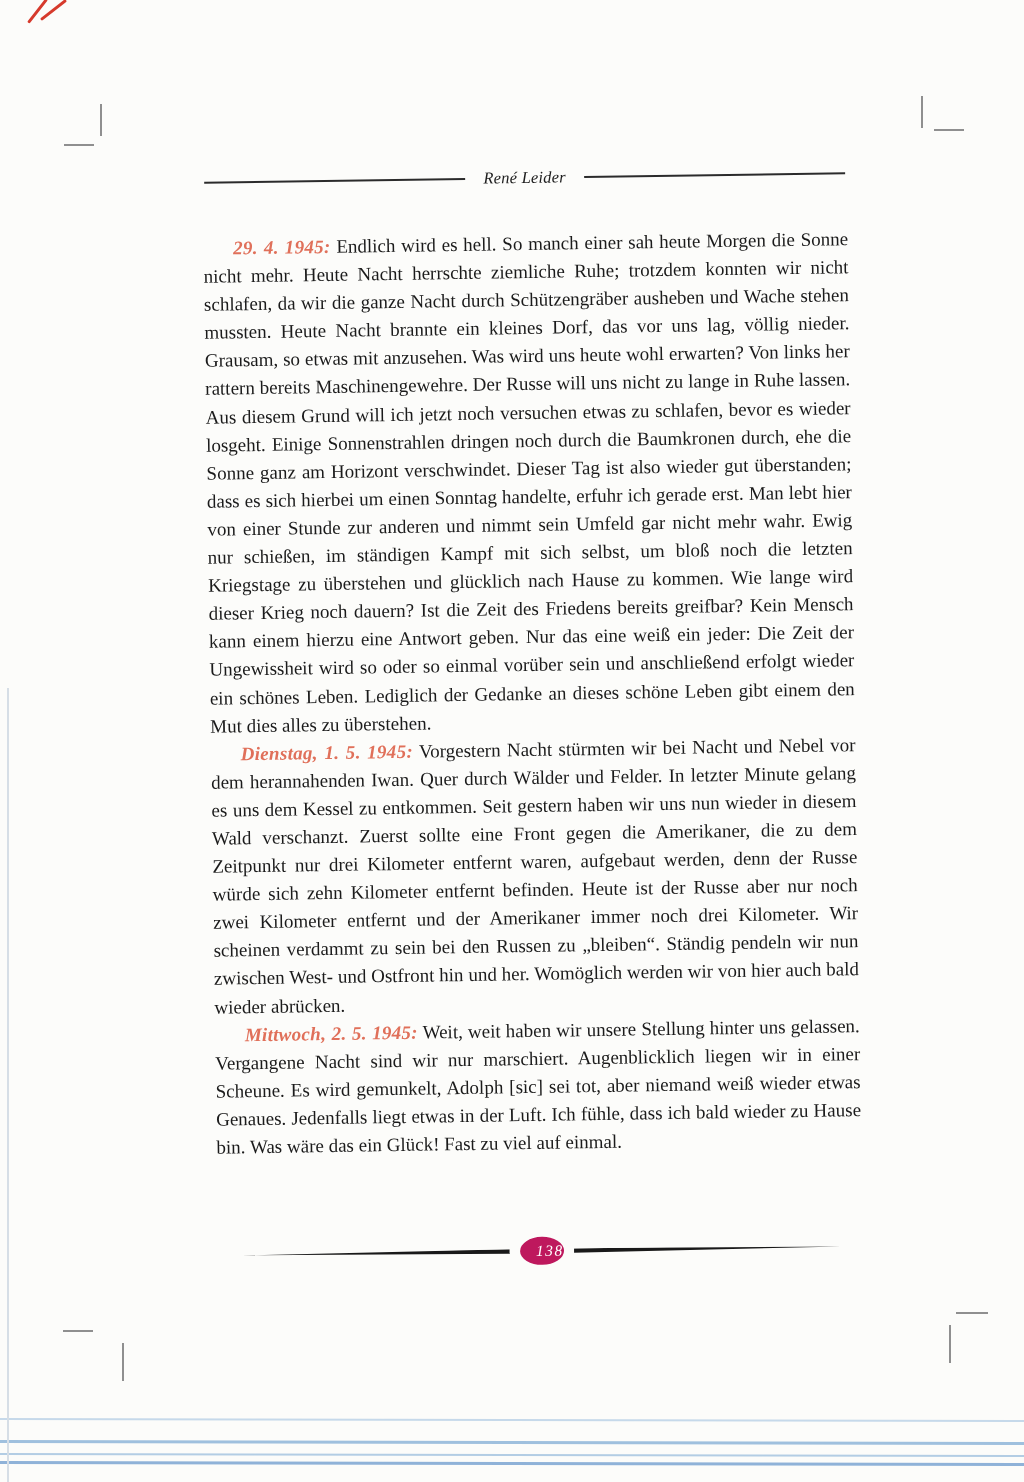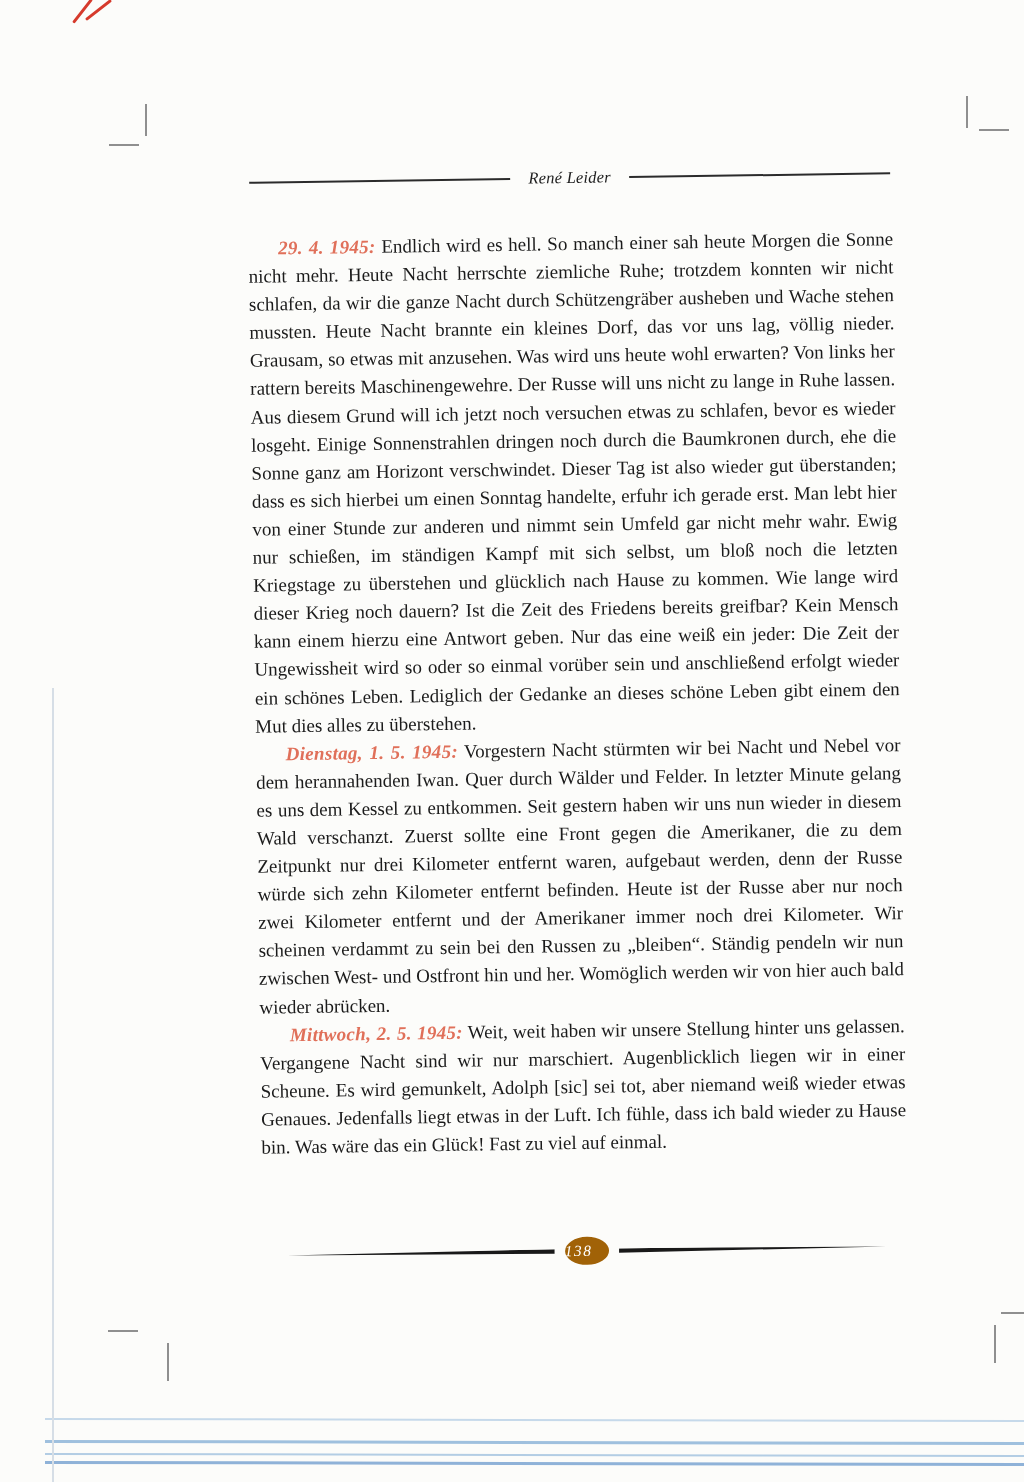--- a/index.html
+++ b/index.html
@@ -4,21 +4,21 @@
 <style>
   * { margin:0; padding:0; box-sizing:border-box; }
   html,body { width:1024px; height:1482px; }
   body {
     background:#fcfcfa;
     font-family:"Liberation Serif", serif;
     position:relative;
     overflow:hidden;
     color:#1c1c1c;
   }
-  .scan { position:absolute; inset:0;margin-left:45px; }
+  .scan { position:absolute; inset:0; }
 
   
   .content {
     position:absolute; left:202px; top:168px; width:645px;
     transform:rotate(-0.85deg); transform-origin:50% 0;
   }
 
   .header { display:flex; align-items:center; padding:0 2px; }
   .header .hrule { flex:1; height:1.3px; background:#2b2b2b; }
   .header .title {
@@ -33,22 +33,22 @@
   p.entry { text-indent:30px; margin:0; }
   .entry-date {
     font-style:italic; font-weight:bold; color:#e0705a; letter-spacing:.3px;
   }
 
   .footer { margin-top:80px; display:flex; align-items:center; padding:0 22px 0 24px; }
   .frule { flex:1; height:5px; background:#191919; }
   .frule.left  { clip-path:polygon(0 50%, 100% 6%, 100% 94%); margin-right:10px; }
   .frule.right { clip-path:polygon(0 6%, 100% 50%, 0 94%); margin-left:10px; }
   .page-oval {
-    width:44px; height:28px; background:#a16207; border-radius:50%;
-    display:flex; align-items:center; justify-content:flex-start;
+    width:44px; height:28px; background:#be185d; border-radius:50%;
+    display:flex; align-items:center; justify-content:flex-end;
     color:#ffffff; font-style:italic; font-size:15.5px; letter-spacing:1.5px;
     flex:0 0 auto;
   }
 
   
   .mark { position:absolute; background:#8f8f8f; }
   .mark.tl-v { left:100px; top:104px; width:1.5px; height:32px; }
   .mark.tl-h { left:64px;  top:144px; width:30px;  height:1.5px; }
   .mark.tr-v { left:921px; top:96px;  width:1.5px; height:32px; }
   .mark.tr-h { left:934px; top:129px; width:30px;  height:1.5px; }

